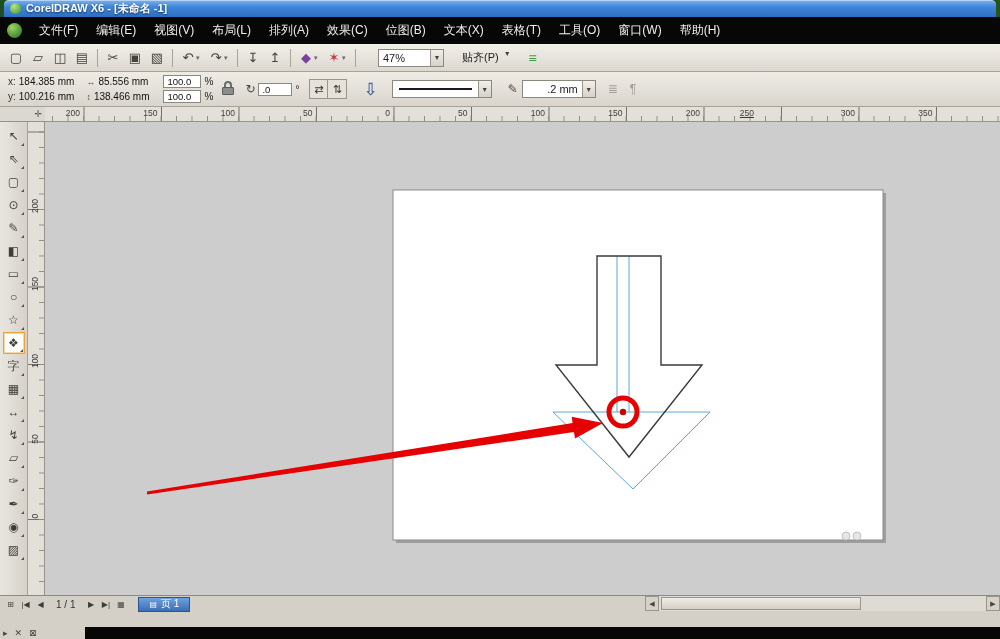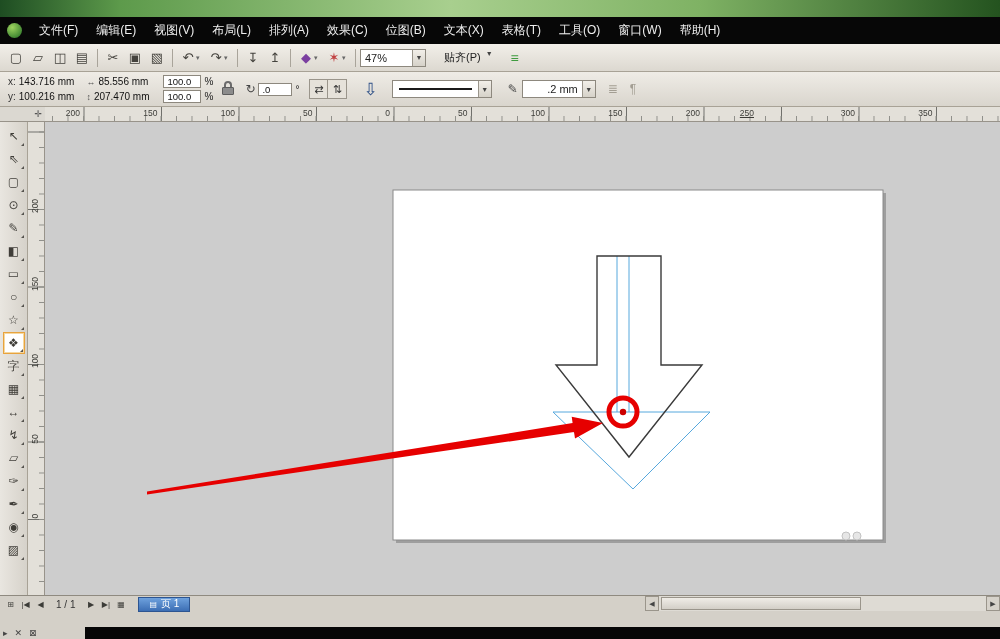--- a/index.html
+++ b/index.html
@@ -25,21 +25,21 @@
   .toolbar{position:absolute;top:44px;left:0;width:100%;height:28px;
     background:linear-gradient(#f2efe9,#dcd8d0);border-bottom:1px solid #a8a296;
     display:flex;align-items:center;padding-left:5px;}
   .tb-btn{display:inline-flex;align-items:center;justify-content:center;width:22px;height:22px;font-size:13px;color:#44423d;}
   .tb-caret{font-size:7px;color:#666;width:9px;margin-left:-3px;}
   .tb-sep{width:1px;height:18px;background:#a9a49a;margin:0 4px;}
   .combo{display:inline-flex;align-items:center;background:#fff;border:1px solid #8d887e;height:18px;font-size:11px;color:#222;}
   .combo .cval{padding:0 4px;flex:1;white-space:nowrap;}
   .combo .cbtn{width:13px;height:100%;background:linear-gradient(#f2efe9,#d6d2c9);border-left:1px solid #9a958b;
     font-size:7px;color:#444;display:flex;align-items:center;justify-content:center;}
-  .zoom-combo{width:66px;}
+  .zoom-combo{width:66px;margin-left:18px;}
   .snap{display:flex;align-items:flex-start;margin-left:18px;font-size:11px;color:#222;}
   .snap .caret{font-size:7px;color:#444;margin-left:5px;}
   .options-btn{margin-left:18px;color:#3f9b3f;font-size:14px;font-weight:bold;}
 
   
   .propbar{position:absolute;top:72px;left:0;width:100%;height:35px;
     background:linear-gradient(#efece6,#d9d5cd);border-bottom:1px solid #a8a296;
     display:flex;align-items:center;padding-left:8px;font-size:10px;color:#222;}
   .stack{display:flex;flex-direction:column;justify-content:center;gap:2px;}
   .prow{display:flex;align-items:center;gap:3px;height:13px;}
@@ -112,20 +112,24 @@
   .bottomstrip{position:absolute;top:627px;left:0;width:100%;height:12px;background:#d4d0c8;}
   .swatches{position:absolute;left:3px;top:0;height:12px;display:flex;gap:7px;align-items:center;font-size:9px;color:#444;}
   .taskbar{position:absolute;left:85px;right:0;top:0;height:12px;background:#060606;display:block;}
 </style>
 </head>
 <body>
 
 <div class="screen">
 
   <div class="desktop"></div>
+  <div class="titlebar">
+    <span class="app-icon"></span>
+    <span class="title-text">CorelDRAW X6 - [未命名 -1]</span>
+  </div>
 
   <div class="menubar">
     <span class="menu-logo"></span>
     <span id="menu-items" style="display:inline-flex">
         <span class="menu-item">文件(F)</span>
         <span class="menu-item">编辑(E)</span>
         <span class="menu-item">视图(V)</span>
         <span class="menu-item">布局(L)</span>
         <span class="menu-item">排列(A)</span>
         <span class="menu-item">效果(C)</span>
@@ -171,35 +175,35 @@
       <span>贴齐(P)</span>
       <span class="caret">▼</span>
     </div>
     <span class="options-btn">≡</span>
   </div>
 
   <div class="propbar">
     <div class="stack">
       <div class="prow">
         <span class="lbl">x:</span>
-        <span class="num">143.716 mm</span>
+        <span class="num">184.385 mm</span>
       </div>
       <div class="prow">
         <span class="lbl">y:</span>
         <span class="num">100.216 mm</span>
       </div>
     </div>
     <div class="stack" style="margin-left:12px">
       <div class="prow">
         <span class="ico">↔</span>
         <span class="num">85.556 mm</span>
       </div>
       <div class="prow">
         <span class="ico">↕</span>
-        <span class="num">207.470 mm</span>
+        <span class="num">138.466 mm</span>
       </div>
     </div>
     <div class="stack" style="margin-left:14px">
       <div class="prow">
         <span class="field">100.0</span>
         <span>%</span>
       </div>
       <div class="prow">
         <span class="field">100.0</span>
         <span>%</span>

